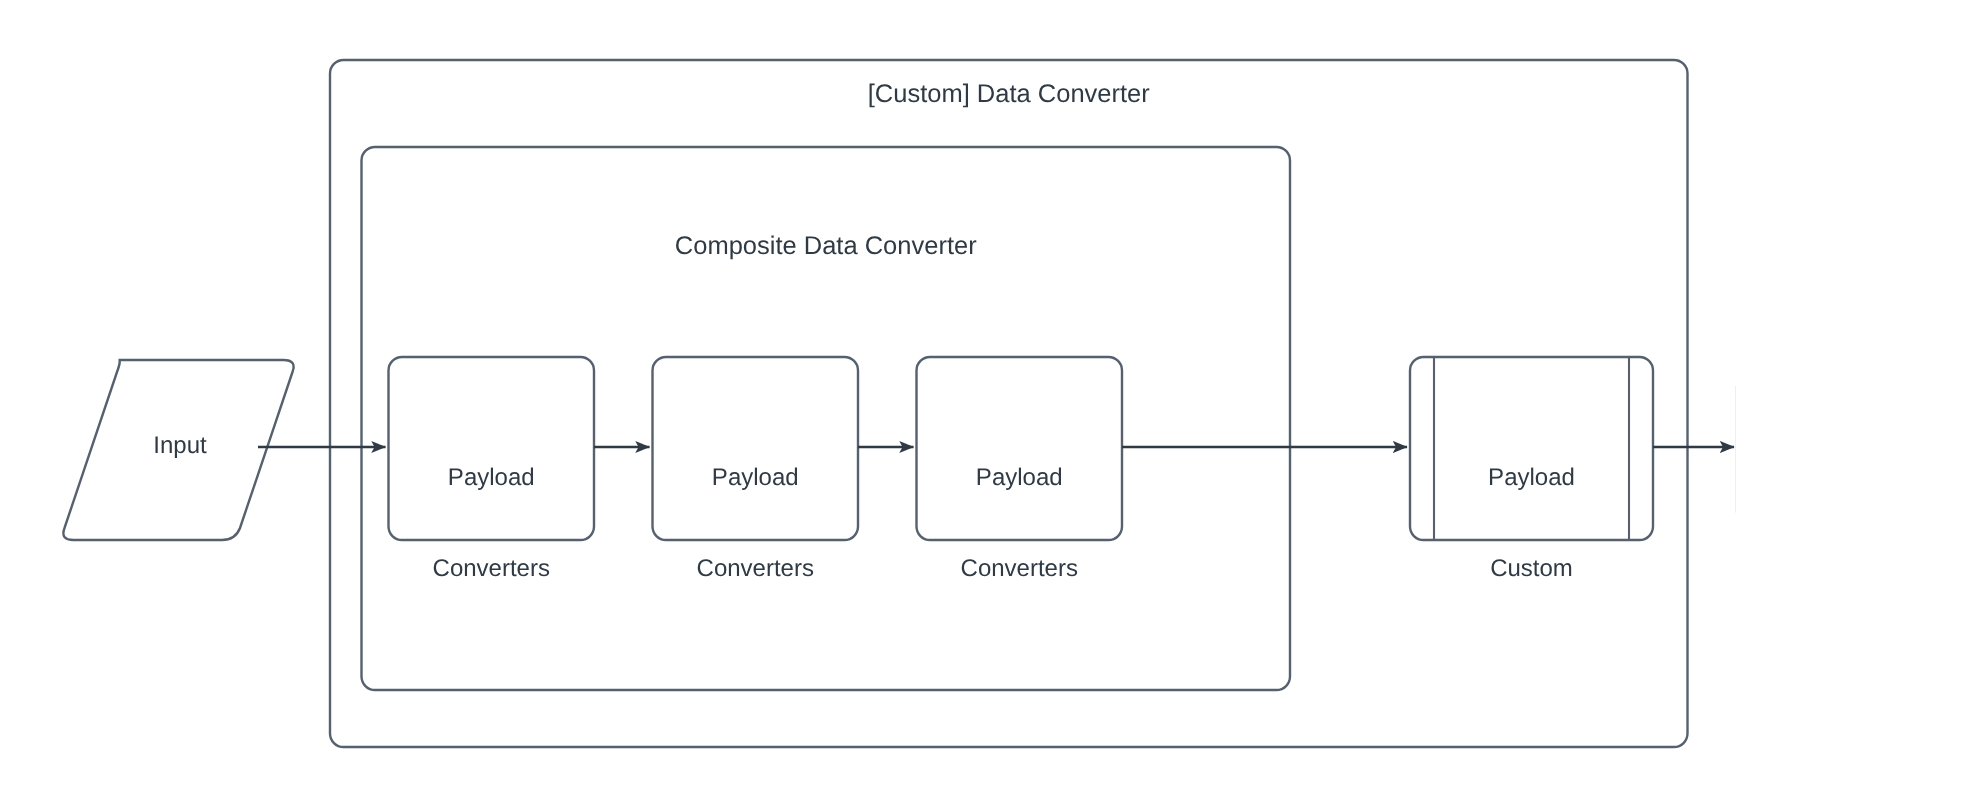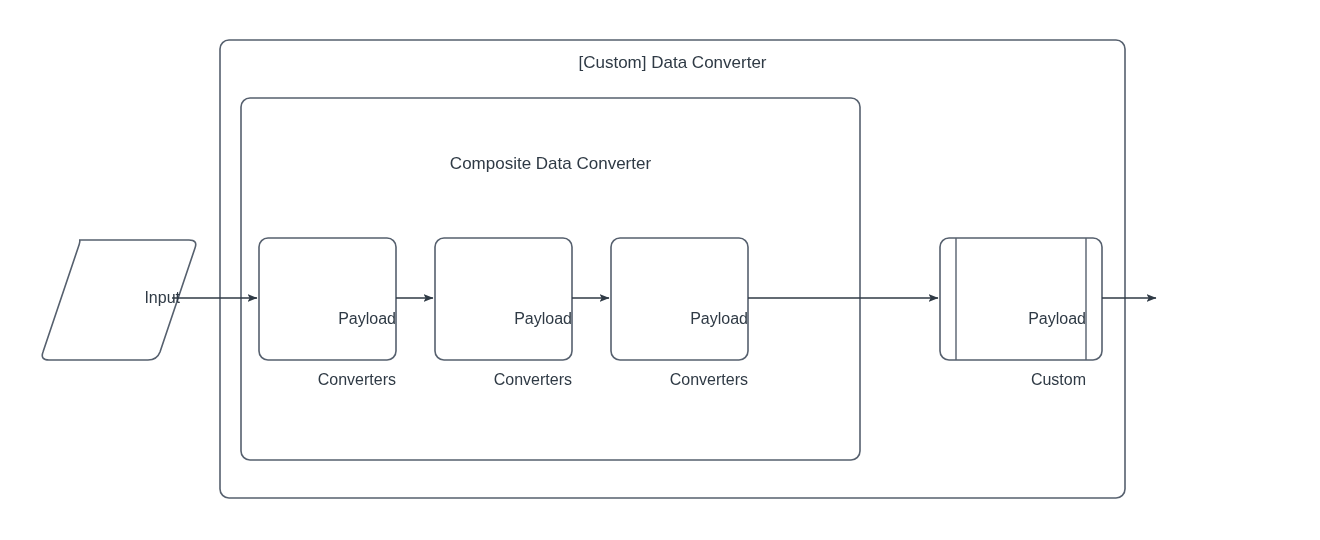--- a/index.html
+++ b/index.html
@@ -31,21 +31,20 @@
     color: #2f3a45;
     line-height: 1.28;
     white-space: pre;
     pointer-events: none;
   }
   .lbl-title {
     font-size: 17px;
   }
   .lbl-node {
     font-size: 16px;
-    text-align: right;
   }
 </style>
 </head>
 <body>
 
 <div id="canvas">
 
   <svg class="svg-layer" viewBox="0 0 1320 540" xmlns="http://www.w3.org/2000/svg">
     <defs>
       <marker id="arrowhead" markerWidth="10" markerHeight="8" refX="9.5" refY="4" orient="auto" markerUnits="userSpaceOnUse">

